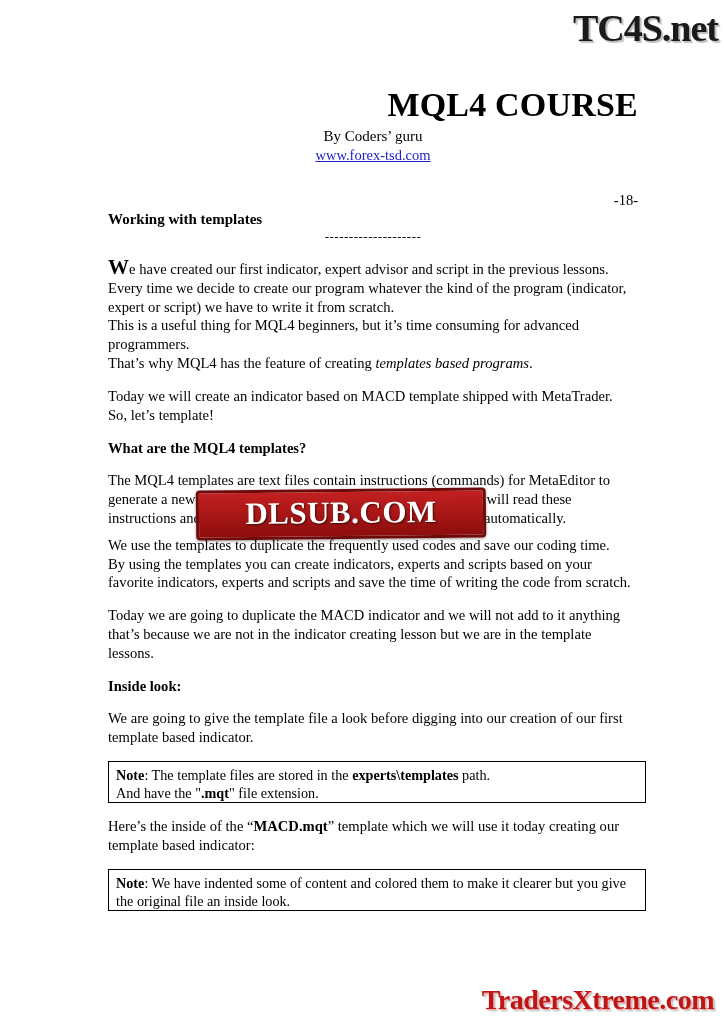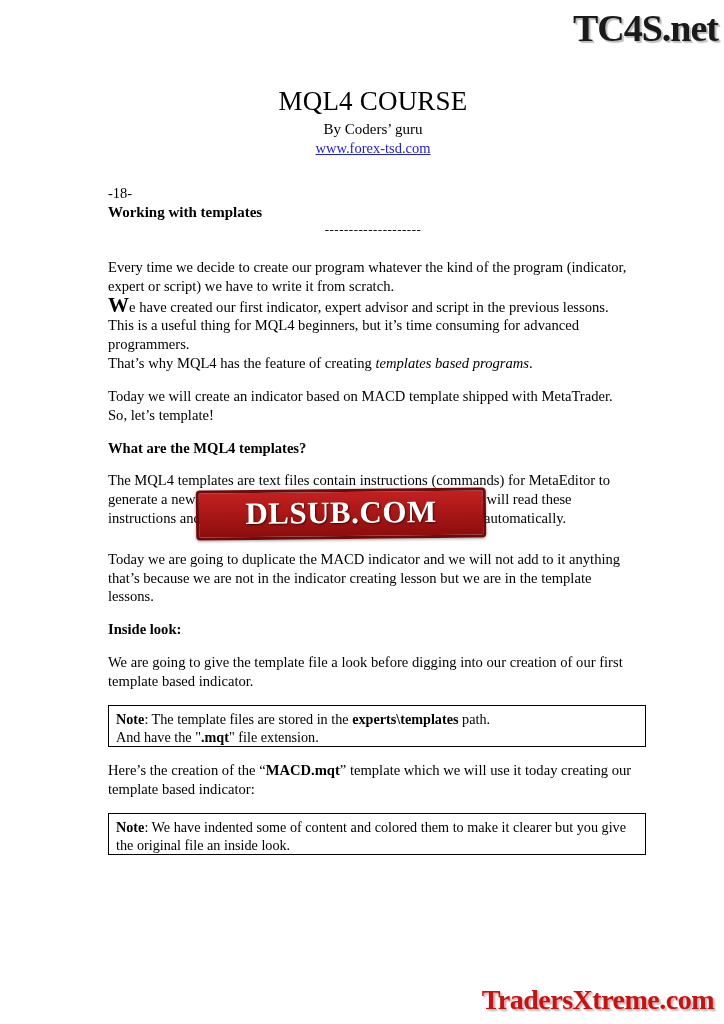--- a/index.html
+++ b/index.html
@@ -31,41 +31,41 @@
     text-shadow: 1px 1px 0 #bdbdbd, 2px 2px 1px rgba(0,0,0,0.25);
   }
   
   .doc {
     position: absolute;
     left: 108px;
     top: 86px;
     width: 530px;
   }
   h1.title {
-    font-size: 27px;
-    font-weight: normal;
-    text-align: center;
+    font-size: 34px;
+    font-weight: bold;
+    text-align: right;
     margin: 0 0 4px 0;
     letter-spacing: 0.2px;
   }
   .byline {
     text-align: center;
     font-size: 15px;
     margin: 0 0 2px 0;
   }
   .url {
     text-align: center;
     font-size: 14.5px;
     margin: 0;
   }
   .url a {
     color: #2222cc;
   }
   .lesson-num {
-    text-align: left;
+    text-align: right;
     font-size: 14.5px;
     margin: 28px 0 0 0;
   }
   .lesson-title {
     text-align: left;
     font-size: 15px;
     font-weight: bold;
     margin: 2px 0 0 0;
   }
   .dashes {
@@ -151,54 +151,56 @@
     <h1 class="title">MQL4 COURSE</h1>
     <p class="byline">By Coders’ guru</p>
     <p class="url"><a href="#">www.forex-tsd.com</a></p>
     <p class="lesson-num">-18-</p>
     <p class="lesson-title">Working with templates</p>
     <p class="dashes">--------------------</p>
   </div>
 
   <div class="body">
 
+    <p class="p"><span class="dropcap">W</span><span>e have created our first indicator, expert advisor and script in the previous lessons.</span></p>
     <p class="p">Every time we decide to create our program whatever the kind of the program (indicator, expert or script) we have to write it from scratch.</p>
-    <p class="p"><span class="dropcap">W</span><span>e have created our first indicator, expert advisor and script in the previous lessons.</span></p>
     <p class="p">This is a useful thing for MQL4 beginners, but it’s time consuming for advanced programmers.</p>
     <p class="p"><span>That’s why MQL4 has the feature of creating </span><span class="ital">templates based programs</span><span>.</span></p>
 
     <div class="gap"></div>
     <p class="p">Today we will create an indicator based on MACD template shipped with MetaTrader.</p>
     <p class="p">So, let’s template!</p>
 
     <div class="gap"></div>
     <p class="subhead">What are the MQL4 templates?</p>
 
     <div class="gap"></div>
     <p class="p">The MQL4 templates are text files contain instructions (commands) for MetaEditor to generate a new program based on these instructions. MetaEditor will read these instructions and use them to generate the program code for you, automatically.</p>
 
     <div class="gap-sm"></div>
+    <p class="p">We use the templates to duplicate the frequently used codes and save our coding time.</p>
+    <p class="p">By using the templates you can create indicators, experts and scripts based on your favorite indicators, experts and scripts and save the time of writing the code from scratch.</p>
 
     <div class="gap"></div>
     <p class="p">Today we are going to duplicate the MACD indicator and we will not add to it anything that’s because we are not in the indicator creating lesson but we are in the template lessons.</p>
 
     <div class="gap"></div>
     <p class="subhead">Inside look:</p>
 
     <div class="gap"></div>
     <p class="p">We are going to give the template file a look before digging into our creation of our first template based indicator.</p>
 
     <div class="gap"></div>
     <div class="note">
       <div><span class="bold">Note</span><span>: The template files are stored in the </span><span class="bold">experts\templates</span><span> path.</span></div>
       <div><span>And have the "</span><span class="bold">.mqt</span><span>" file extension.</span></div>
     </div>
 
     <div class="gap"></div>
-    <p class="p"><span>Here’s the creation of the “</span><span class="bold">MACD.mqt</span><span>” template which we will use it today creating our template based indicator:</span></p>
+    <p class="p"><span>Here’s the inside of the “</span><span class="bold">MACD.mqt</span><span>” template which we will use it today creating our template based indicator:</span></p>
 
     <div class="gap"></div>
     <div class="note">
       <div><span class="bold">Note</span><span>: We have indented some of content and colored them to make it clearer but you give the original file an inside look.</span></div>
     </div>
 
   </div>
 
   <div class="wm-center">DLSUB.COM</div>
   <div class="wm-bottom">TradersXtreme.com</div>

